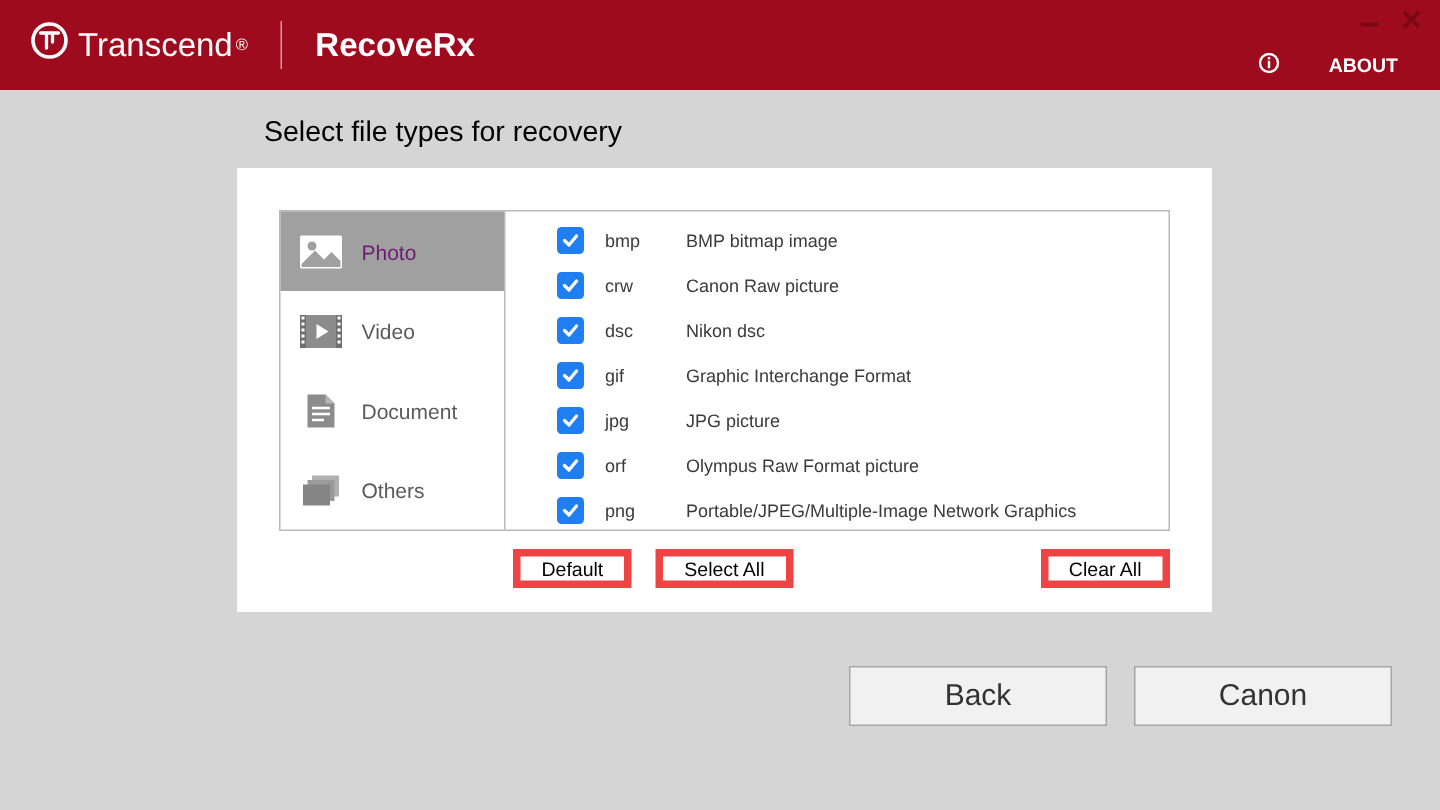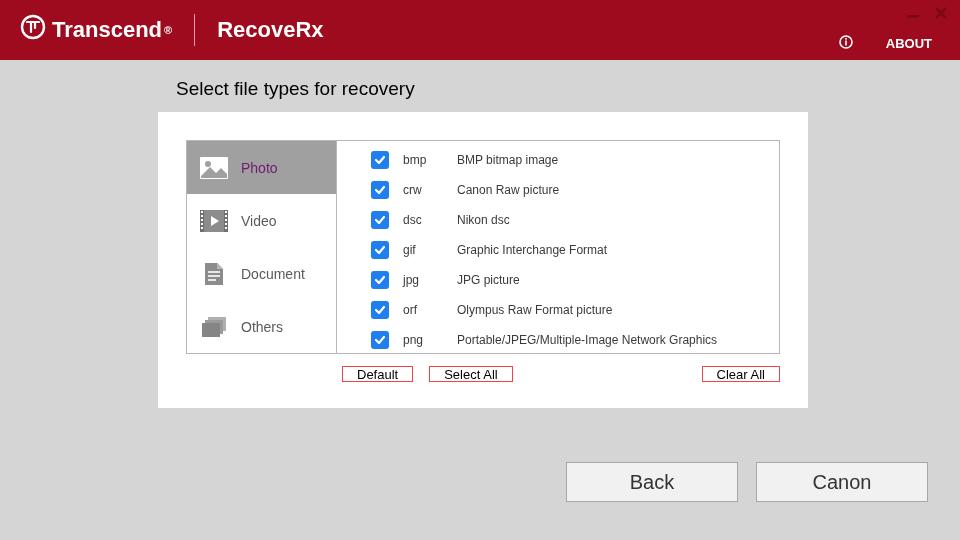--- a/index.html
+++ b/index.html
@@ -3,21 +3,21 @@
 <meta charset="utf-8">
 <style>
   * { box-sizing: border-box; margin: 0; padding: 0; }
   html, body { width: 960px; height: 540px; font-family: Arial, Helvetica, sans-serif; background: #d5d5d5; overflow: hidden; }
 
   .header {
     width: 100%; height: 60px; background: #9e0b1e;
     display: flex; align-items: center; position: relative;
   }
   .brand-group { display:flex; align-items:center; padding-left:20px; }
-  .brand-logo { display:flex; align-items:center; color:#fff; font-size:22px; font-weight:bold; }
+  .brand-logo { display:flex; align-items:center; color:#fff; font-size:22px; font-weight:normal; }
   .brand-logo .logo-icon { margin-right:6px; }
   .brand-reg { font-size:11px; vertical-align:super; margin-left:2px; }
   .divider { width:1px; height:32px; background:rgba(255,255,255,0.6); margin:0 22px; }
   .product { color:#fff; font-size:22px; font-weight:bold; }
   .about { position:absolute; right:28px; bottom:8px; color:#fff; font-size:13px; font-weight:bold; display:flex; align-items:center; cursor:pointer;gap:28px; }
   .about .about-icon { margin-right:5px; }
   .win-ctrls { position:absolute; right:12px; top:6px; display:flex; gap:14px; }
   .win-ctrls .ctrl { width:14px; height:14px; cursor:pointer; color:#7a0916; }
 
   .title-row { padding: 18px 0 0 176px; }
@@ -48,28 +48,28 @@
   }
   .ext { width:54px; margin-left:14px; }
   .desc { }
 
   .file-list::-webkit-scrollbar { width:10px; }
   .file-list::-webkit-scrollbar-track { background:transparent; }
   .file-list::-webkit-scrollbar-thumb { background:#9c9c9c; border-radius:5px; }
 
   .btn-row { position:absolute; left:28px; right:28px; bottom:14px; height:28px; display:flex; }
   .btn {
-    height:16px; border:1px solid #ef4444; background:#fff; font-size:13px;
+    height:26px; border:5px solid #ef4444; background:#fff; font-size:13px;
     display:flex; align-items:center; justify-content:center; cursor:pointer;
     padding:0 14px;
   }
   .btn + .btn { margin-left:16px; }
   .btn-row .spacer { flex:1; }
 
-  .footer-btns { position:absolute; left:566px; top:462px; display:flex; gap:18px; }
+  .footer-btns { position:absolute; left:566px; top:444px; display:flex; gap:18px; }
   .big-btn {
     width:172px; height:40px; border:1px solid #a7a7a7; background:#f1f1f1;
     display:flex; align-items:center; justify-content:center; font-size:20px; color:#333;
     cursor:pointer;
   }
 
 </style>
 </head>
 <body>
 

